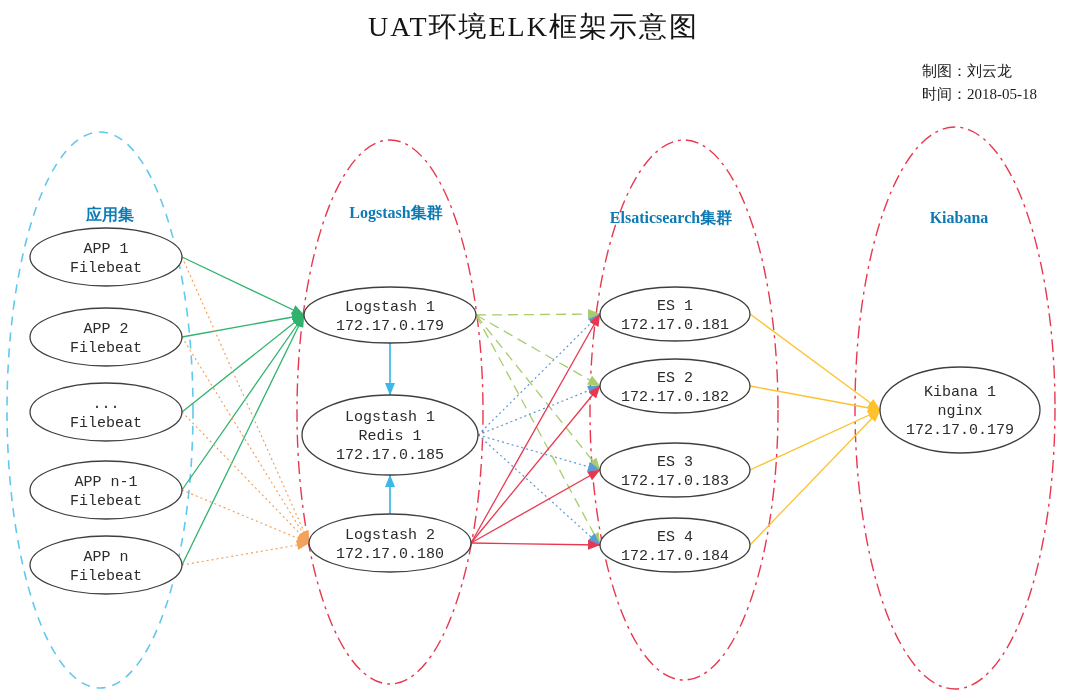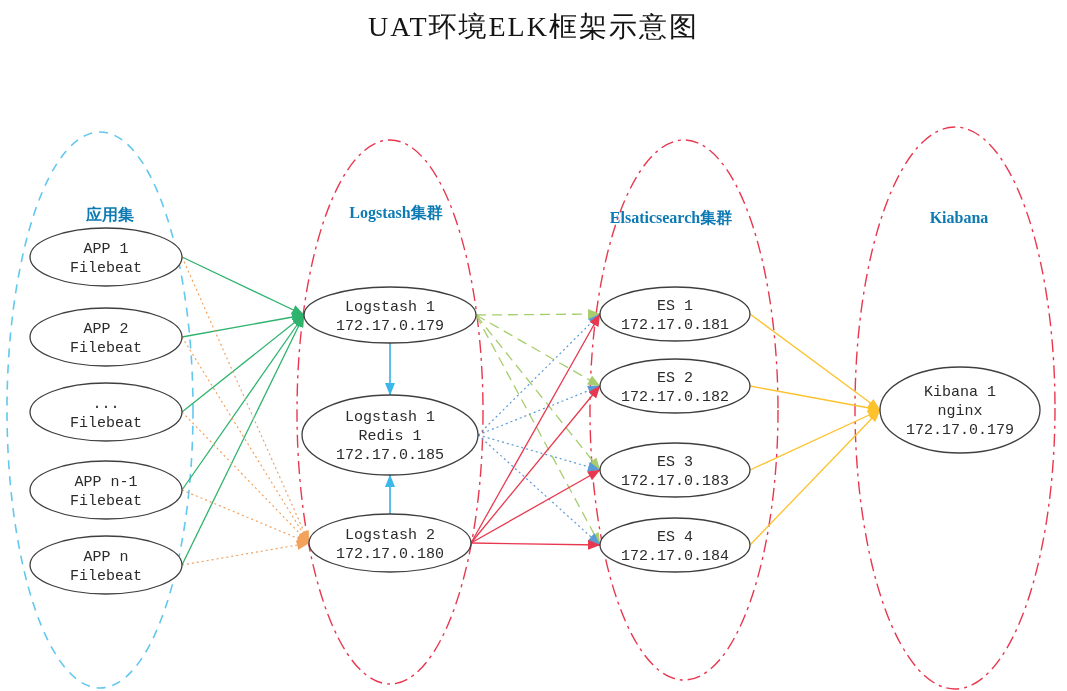--- a/index.html
+++ b/index.html
@@ -42,20 +42,24 @@
     font-family: "Liberation Mono", "DejaVu Sans Mono", monospace;
     font-size: 15px;
     fill: #2b2b2b;
   }
 </style>
 </head>
 <body>
 
 <div id="stage">
   <div id="diagram-title">UAT环境ELK框架示意图</div>
+  <div id="credits">
+    <div>制图：刘云龙</div>
+    <div>时间：2018-05-18</div>
+  </div>
   <svg id="diagram-svg" width="1067" height="691" viewBox="0 0 1067 691">
       <defs>
         <marker id="arr-filebeat_direct" viewBox="0 0 10 8" refX="9.6" refY="4" markerWidth="13" markerHeight="10" markerUnits="userSpaceOnUse" orient="auto">
           <path d="M0,0 L10,4 L0,8 Z" fill="#2fb36d"></path>
         </marker>
         <marker id="arr-filebeat_backup" viewBox="0 0 10 8" refX="9.6" refY="4" markerWidth="13" markerHeight="10" markerUnits="userSpaceOnUse" orient="auto">
           <path d="M0,0 L10,4 L0,8 Z" fill="#f2a25c"></path>
         </marker>
         <marker id="arr-redis_link" viewBox="0 0 10 8" refX="9.6" refY="4" markerWidth="13" markerHeight="10" markerUnits="userSpaceOnUse" orient="auto">
           <path d="M0,0 L10,4 L0,8 Z" fill="#3cb8e8"></path>

